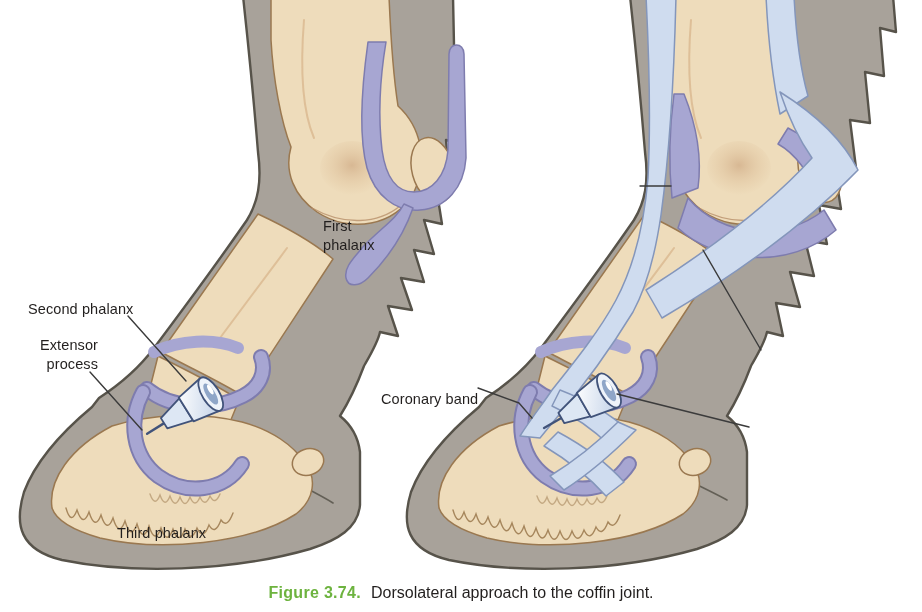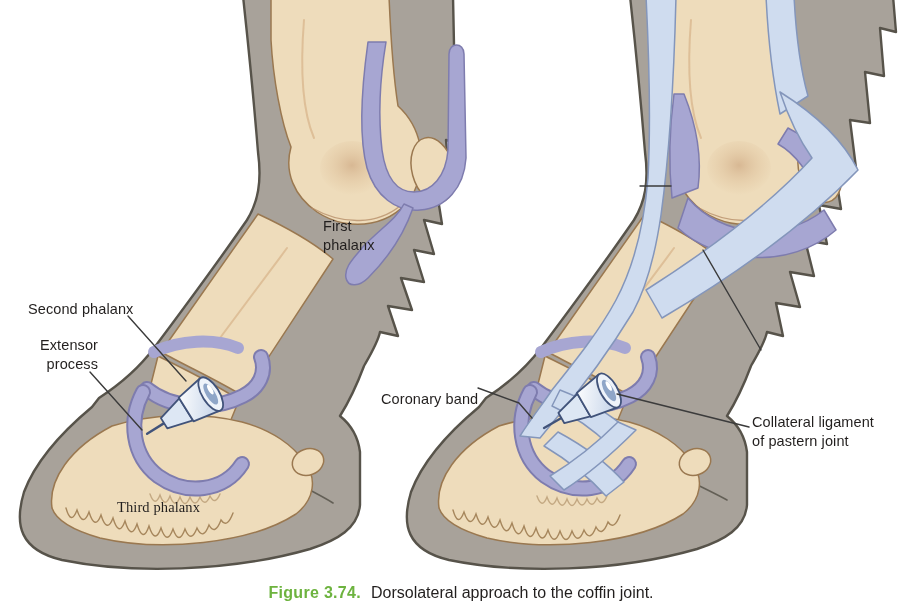--- a/index.html
+++ b/index.html
@@ -227,26 +227,24 @@
   </svg>
 
   <div class="label" style="left:279px;top:217px;margin-left:44px;">First
 phalanx</div>
 
   <div class="label" style="left:28px;top:300px;">Second phalanx</div>
 
   <div class="label" style="left:40px;top:336px;text-align:right;">Extensor
 process</div>
 
-  <div class="label" style="left:117px;top:498px;font-family:Liberation Serif, serif;">Third phalanx</div>
+  <div class="label" style="left:117px;top:524px;">Third phalanx</div>
 
 
   <div class="label" style="left:381px;top:362px;margin-top:28px;">Coronary band</div>
 
 
-  <div class="label" style="left:752px;top:413px;">Collateral ligament
-of pastern joint</div>
 
   <div class="caption">
     <span class="fig-num">Figure 3.74.</span><span>Dorsolateral approach to the coffin joint.</span>
   </div>
 
 </div>
 
 </body></html>

